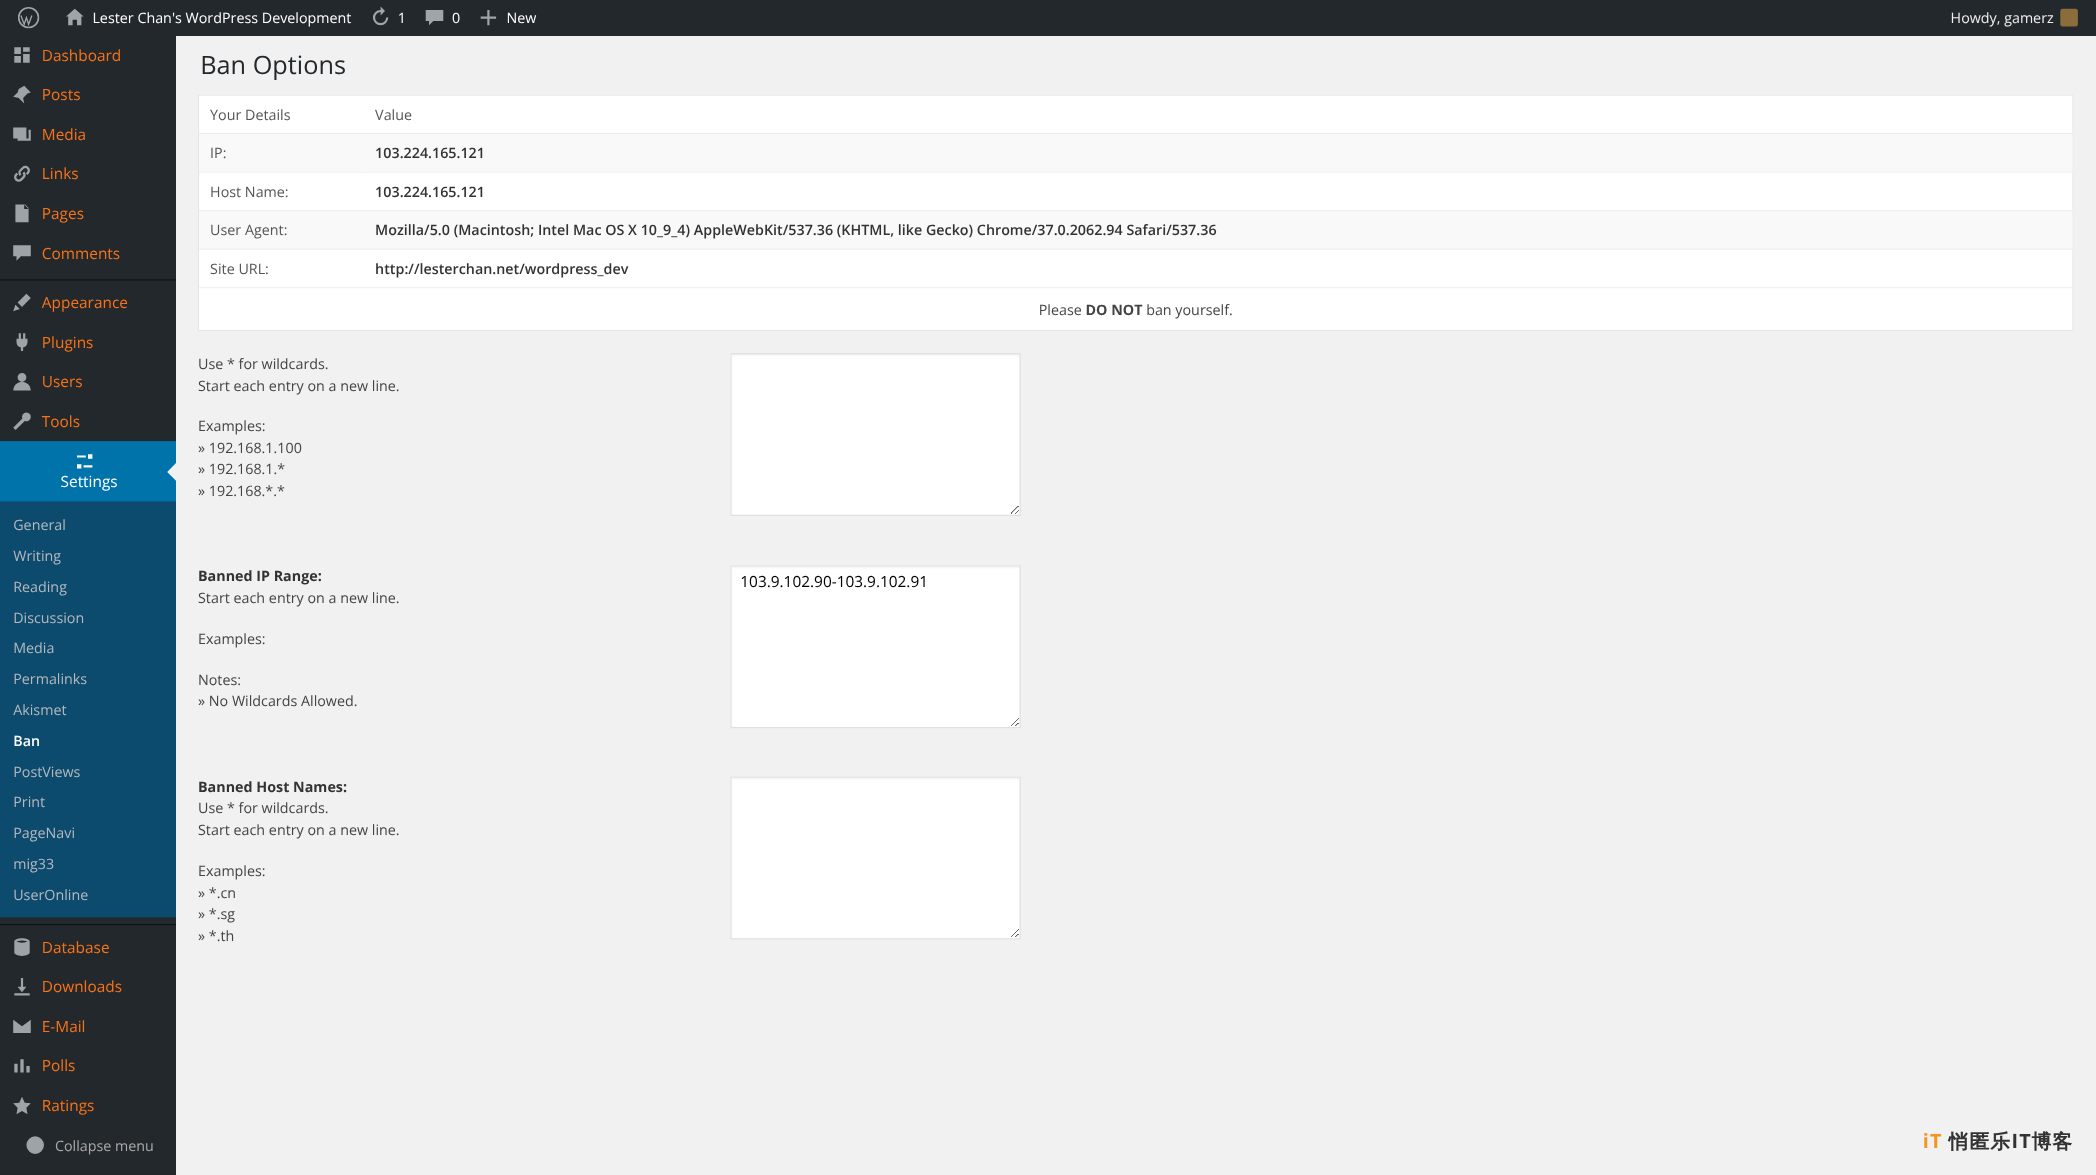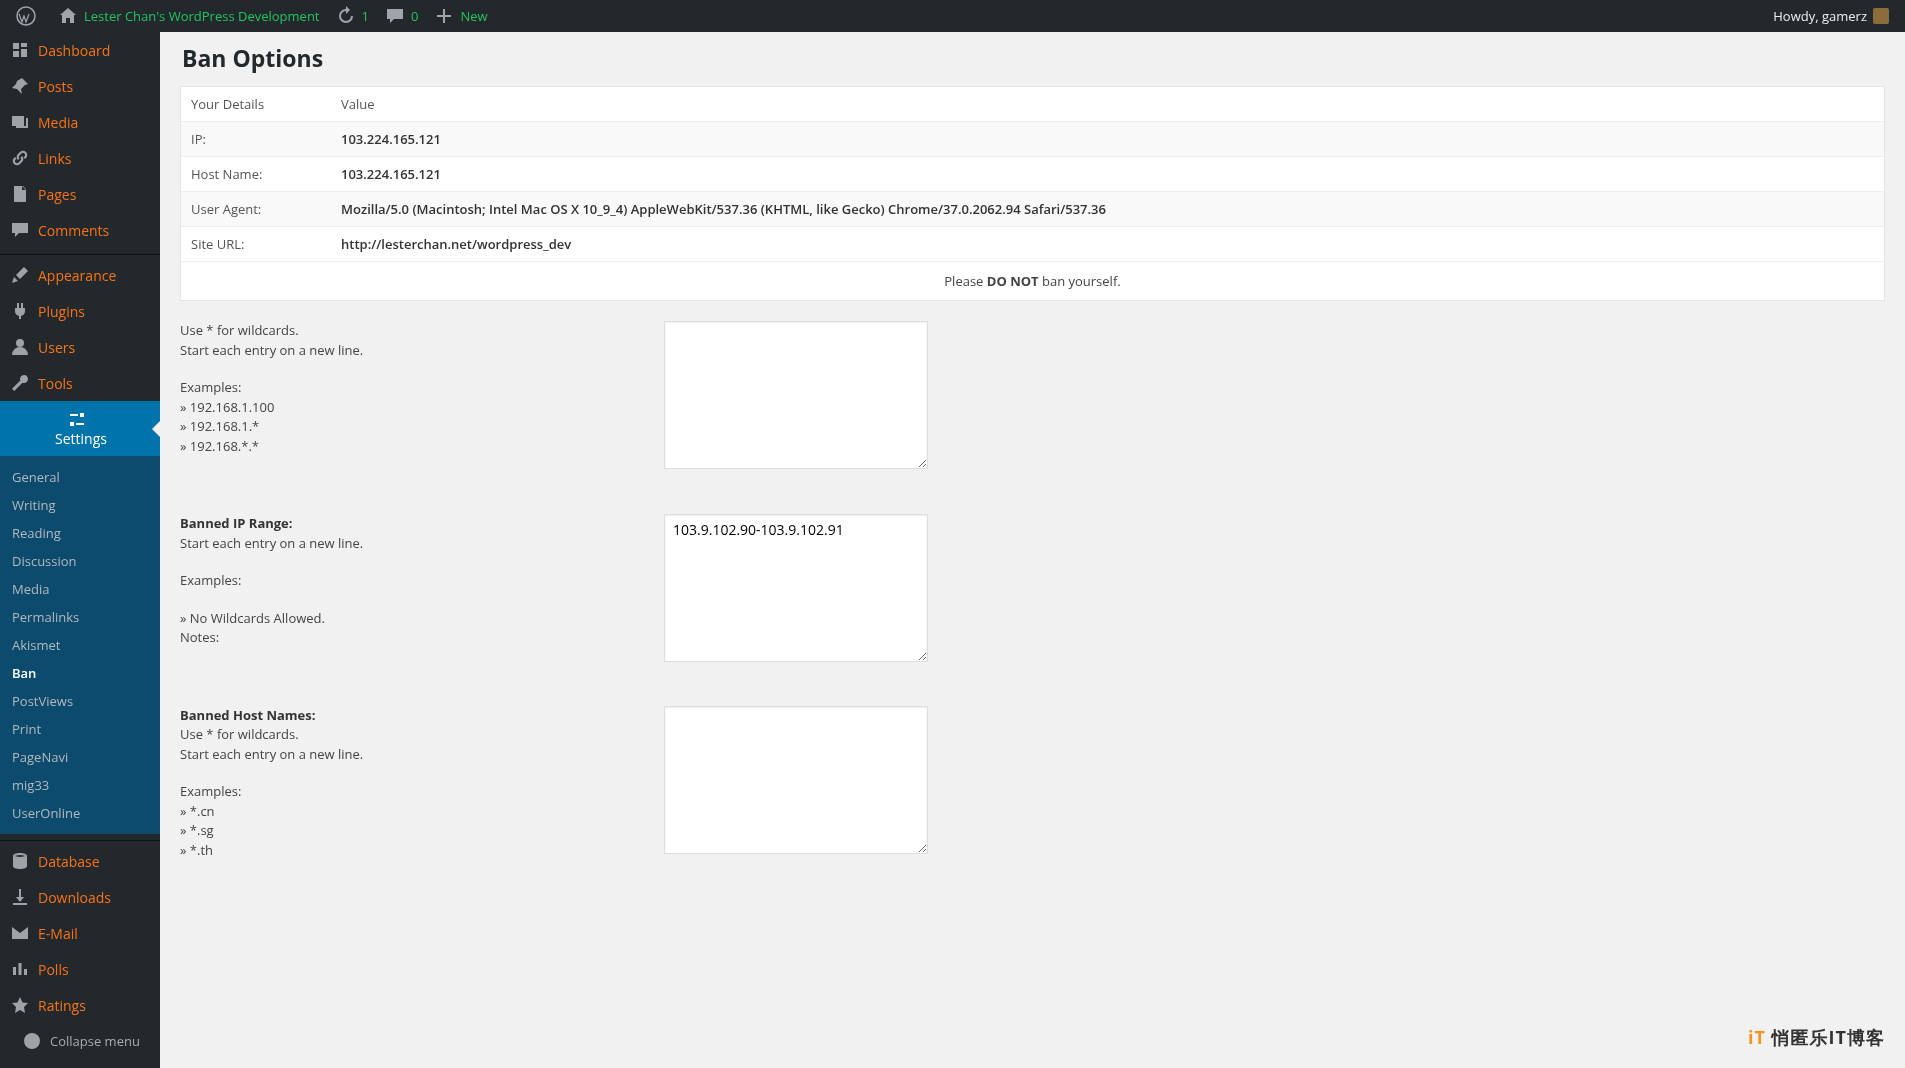--- a/index.html
+++ b/index.html
@@ -1,41 +1,41 @@
 <!DOCTYPE html>
 <html><head>
 <meta charset="utf-8">
 <style>
 * { margin: 0; padding: 0; box-sizing: border-box; }
 body { font-family: "Open Sans", -apple-system, BlinkMacSystemFont, sans-serif; font-size: 13px; color: #444; background: #f1f1f1; }
 
 
 #adminbar { position: fixed; top: 0; left: 0; right: 0; height: 32px; background: #23282d; color: #eee; display: flex; align-items: center; padding: 0 8px; z-index: 1000; font-size: 13px; }
-#adminbar .ab-item { display: flex; align-items: center; padding: 0 8px; height: 32px; color: #22c55e; cursor: pointer; }
+#adminbar .ab-item { display: flex; align-items: center; padding: 0 8px; height: 32px; color: #ffffff; cursor: pointer; }
 #adminbar svg { width: 20px; height: 20px; fill: #a0a5aa; margin-right: 6px; }
 #adminbar .spacer { flex: 1; }
 #adminbar .howdy { display: flex; align-items: center; padding: 0 8px; color: #eee; }
 #adminbar .avatar { width: 16px; height: 16px; background: #8a6d3b; margin-left: 6px; border-radius: 2px; }
 
 
 #adminmenu { position: fixed; top: 32px; left: 0; bottom: 0; width: 160px; background: #23282d; color: #eee; overflow-y: auto; }
 #adminmenu .menu-item { display: flex; align-items: center; padding: 8px 8px 8px 10px; color: #f97316; cursor: pointer; font-size: 14px; }
 #adminmenu .menu-item svg { width: 20px; height: 20px; fill: #9ea3a8; margin-right: 8px; flex-shrink: 0; }
 #adminmenu .separator { height: 5px; margin: 2px 0; border-bottom: 1px solid #111; }
 #adminmenu .menu-item.current { background: #0073aa; color: #fff; position: relative; flex-direction: column; }
 #adminmenu .menu-item.current svg { fill: #fff; }
 #adminmenu .menu-item.current::after { content: ""; position: absolute; right: 0; top: 50%; transform: translateY(-50%); border: 8px solid transparent; border-right-color: #f1f1f1; }
 #adminmenu .submenu { background: #0c4a6e; padding: 7px 0; }
 #adminmenu .submenu .sub-item { padding: 5px 12px; color: #b4b9be; font-size: 13px; cursor: pointer; }
 #adminmenu .submenu .sub-item.current { color: #fff; font-weight: 600; }
 
 
 #wpbody { margin-left: 160px; padding-top: 32px; }
 #wpbody-content { padding: 10px 20px 40px 20px; }
-h1.page-title { font-size: 23px; font-weight: 700; margin: 0 0 12px 2px; color: #23282d; }
+h1.page-title { font-size: 23px; font-weight: 400; margin: 0 0 12px 2px; color: #23282d; }
 
 table.details { width: 100%; background: #fff; border-spacing: 0; border: 1px solid #e5e5e5; margin-bottom: 20px; }
 table.details th, table.details td { text-align: left; padding: 8px 10px; border-top: 1px solid #eee; }
 table.details thead th { font-weight: 400; color: #555; border-top: none; }
 table.details tbody tr:nth-child(odd) { background: #f9f9f9; }
 table.details tbody td.val { font-weight: 600; color: #333; }
 table.details tbody td.label { width: 150px; color: #555; }
 table.details tfoot td { text-align: center; padding: 10px; margin-top: 32px; }
 
 .form-row { display: flex; margin: 12px 0 40px 0; }
@@ -268,22 +268,22 @@
         <div class="form-row">
           <div class="label-col">
             <div class="block">
               <p><strong>Banned IP Range:</strong></p>
               <p>Start each entry on a new line.</p>
             </div>
             <div class="block">
               <p>Examples:</p>
             </div>
             <div class="block">
+              <p>Notes:</p>
               <p>» No Wildcards Allowed.</p>
-              <p>Notes:</p>
             </div>
           </div>
           <textarea style="">103.9.102.90-103.9.102.91</textarea>
         </div>
         <div class="form-row">
           <div class="label-col">
             <div class="block">
               <p><strong>Banned Host Names:</strong></p>
               <p>Use * for wildcards.</p>
               <p>Start each entry on a new line.</p>

